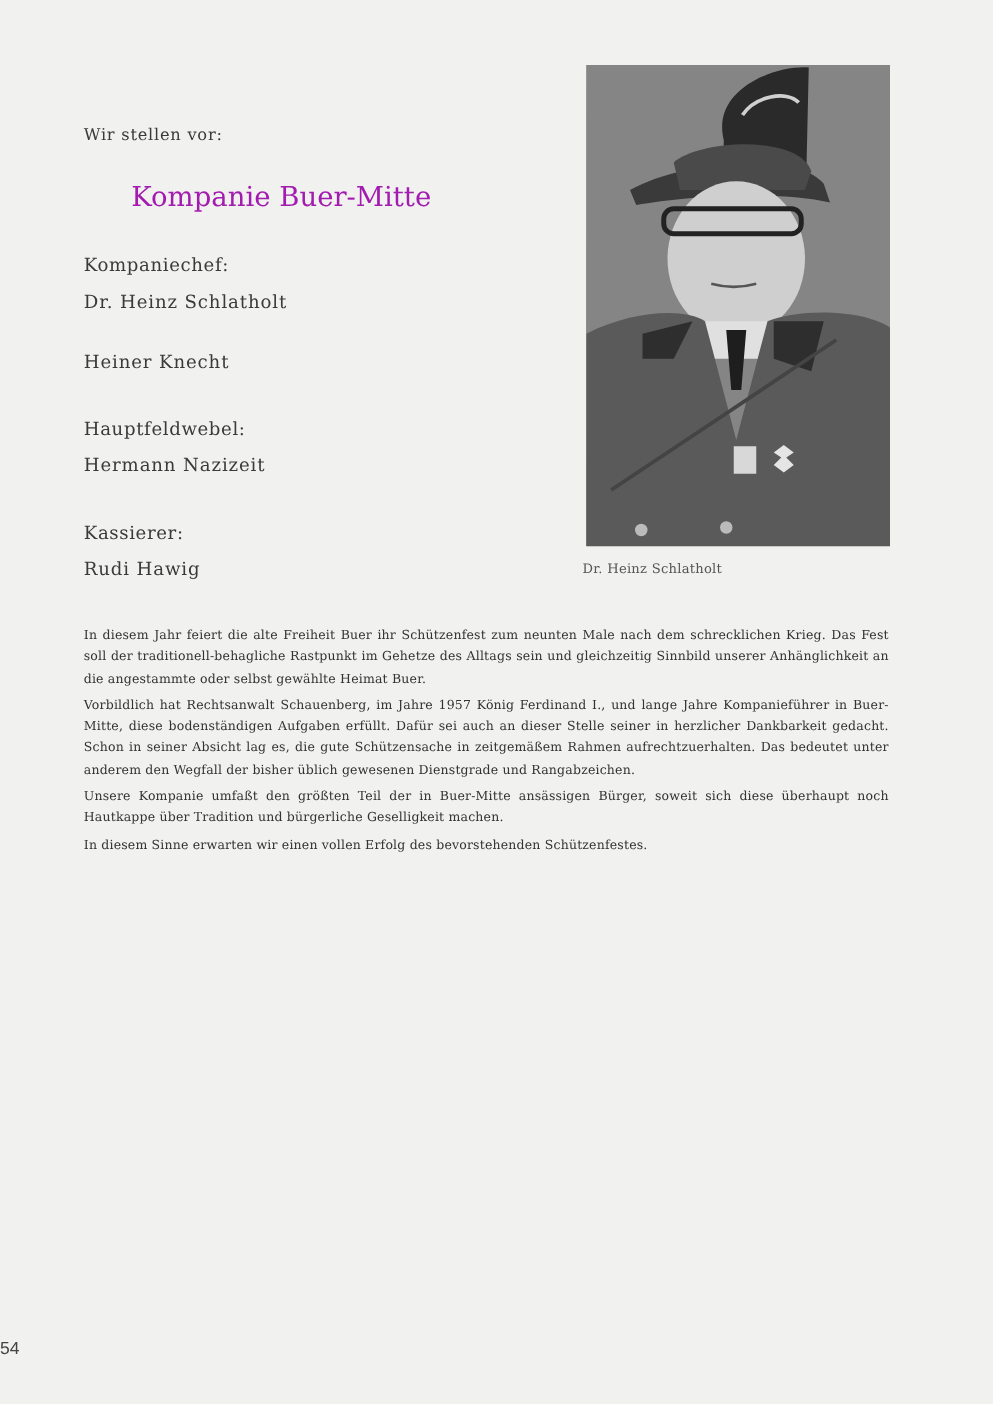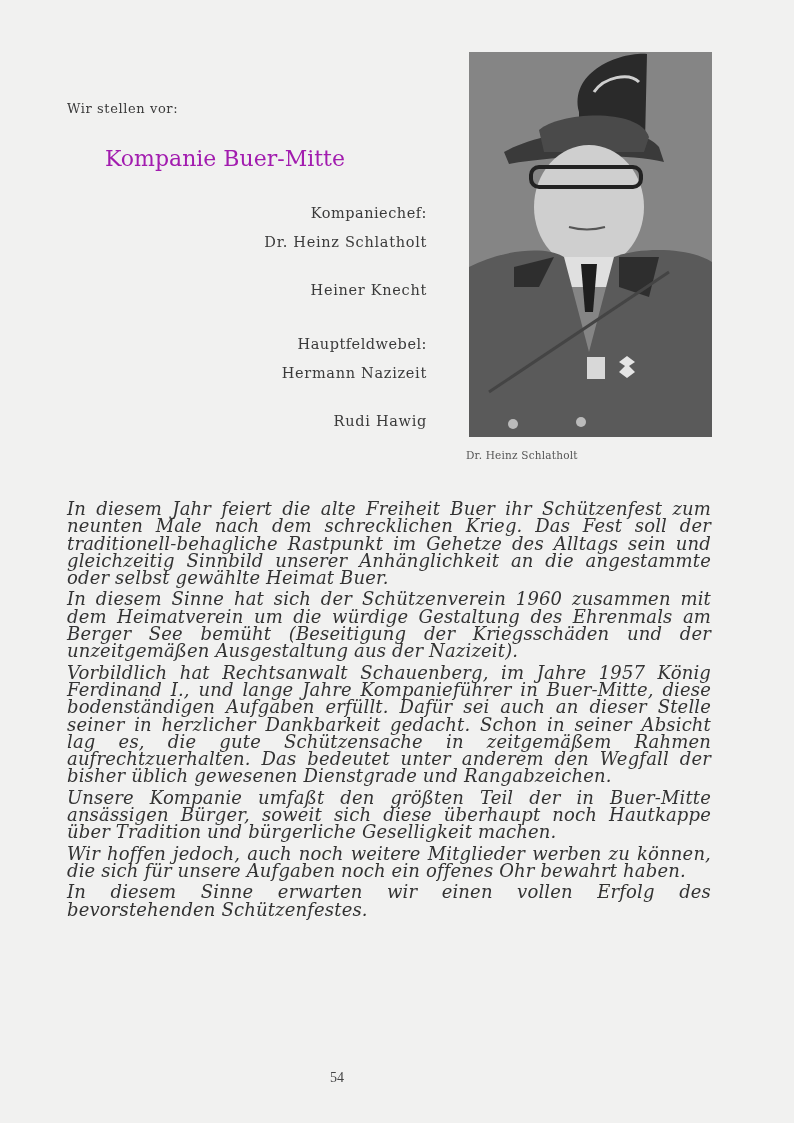--- a/index.html
+++ b/index.html
@@ -13,44 +13,44 @@
     position: absolute; left: 67px; top: 101px;
     font-size: 13px; letter-spacing: 0.6px; color: #3a3a3a;
   }
   .title {
     position: absolute; left: 67px; top: 146px;
     font-size: 22px; color: #a21caf; margin-left: 38px;
   }
   .roles { position: absolute; left: 67px; top: 196px; width: 360px; }
   .role { margin-bottom: 19px; }
   .role-label, .role-name {
-    font-size: 14.5px; letter-spacing: 0.5px; line-height: 35px; color: #3a3a3a; height: 35px; text-align: right;
+    font-size: 14.5px; letter-spacing: 0.5px; line-height: 35px; color: #3a3a3a; height: 35px;
   }
   .role-name { margin-top: -6px; letter-spacing: 0.7px; }
 
   .photo {
     position: absolute; left: 469px; top: 52px; width: 243px; height: 385px;
     background: linear-gradient(180deg,#8e8e8e 0%,#7b7b7b 40%,#5d5d5d 100%);
     overflow: hidden;
   }
   .photo svg { display:block; }
   .caption {
     position: absolute; left: 466px; top: 449px;
     font-size: 10.5px; color: #555; letter-spacing: 0.2px;
   }
 
   .body {
     position: absolute; left: 67px; top: 500px; width: 644px;
-    font-size: 18px; line-height: 17.3px; color: #333;
-    text-align: justify; letter-spacing: 0.15px; font-style: italic;
+    font-size: 10px; line-height: 17.3px; color: #333;
+    text-align: justify; letter-spacing: 0.15px;
   }
   .body p { margin: 0 0 4px 0; hyphens: manual; }
   .page-number {
-    position: absolute; left: 0; width: 674px; top: 1070px; text-align: center;
-    font-family: Liberation Serif, serif; font-size: 14px; color: #444;
+    position: absolute; left: 0; width: 674px; top: 1070px; 
+    font-family: Liberation Sans, sans-serif; font-size: 14px; color: #444;
   }
 </style>
 </head>
 <body>
 
 <div class="intro">Wir stellen vor:</div>
 <div class="title">Kompanie Buer-Mitte</div>
 
 <div class="roles">
   <div class="role">
@@ -58,20 +58,21 @@
     <div class="role-name">Dr. Heinz Schlatholt</div>
   </div>
   <div class="role">
     <div class="role-name">Heiner Knecht</div>
   </div>
   <div class="role">
     <div class="role-label">Hauptfeldwebel:</div>
     <div class="role-name">Hermann Nazizeit</div>
   </div>
   <div class="role">
+    <div class="role-label">Kassierer:</div>
     <div class="role-name">Rudi Hawig</div>
   </div>
 </div>
 
 <div class="photo">
   <svg width="243" height="385" viewBox="0 0 243 385">
     <rect width="243" height="385" fill="#858585"></rect>
 
     <path d="M110 60 C 100 20, 150 0, 178 2 L 176 90 C 160 70, 130 70, 110 80 Z" fill="#2a2a2a"></path>
     <path d="M125 40 C 135 25, 160 20, 170 30" stroke="#cfcfcf" stroke-width="3" fill="none"></path>
@@ -93,20 +94,18 @@
     <rect x="118" y="305" width="18" height="22" fill="#d8d8d8"></rect>
     <path d="M150 310 l 8 -6 l 8 6 l -6 4 l 6 6 l -8 6 l -8 -6 l 6 -6 z" fill="#e5e5e5"></path>
     <circle cx="44" cy="372" r="5" fill="#bbb"></circle>
     <circle cx="112" cy="370" r="5" fill="#bbb"></circle>
   </svg>
 </div>
 <div class="caption">Dr. Heinz Schlatholt</div>
 
 <div class="body">
   <p>In diesem Jahr feiert die alte Freiheit Buer ihr Schützenfest zum neunten Male nach dem schrecklichen Krieg. Das Fest soll der traditionell-behagliche Rastpunkt im Gehetze des Alltags sein und gleichzeitig Sinnbild unserer Anhänglichkeit an die angestammte oder selbst gewählte Heimat Buer.</p>
-  <p>In diesem Sinne hat sich der Schützenverein 1960 zusammen mit dem Heimatverein um die würdige Gestaltung des Ehrenmals am Berger See bemüht (Beseitigung der Kriegsschäden und der unzeitgemäßen Ausgestaltung aus der Nazizeit).</p>
   <p>Vorbildlich hat Rechtsanwalt Schauenberg, im Jahre 1957 König Ferdinand I., und lange Jahre Kompanieführer in Buer-Mitte, diese bodenständigen Aufgaben erfüllt. Dafür sei auch an dieser Stelle seiner in herzlicher Dankbarkeit gedacht. Schon in seiner Absicht lag es, die gute Schützensache in zeitgemäßem Rahmen aufrechtzuerhalten. Das bedeutet unter anderem den Wegfall der bisher üblich gewesenen Dienstgrade und Rangabzeichen.</p>
   <p>Unsere Kompanie umfaßt den größten Teil der in Buer-Mitte ansässigen Bürger, soweit sich diese überhaupt noch Hautkappe über Tradition und bürgerliche Geselligkeit machen.</p>
-  <p>Wir hoffen jedoch, auch noch weitere Mitglieder werben zu können, die sich für unsere Aufgaben noch ein offenes Ohr bewahrt haben.</p>
   <p>In diesem Sinne erwarten wir einen vollen Erfolg des bevorstehenden Schützenfestes.</p>
 </div>
 
 <div class="page-number">54</div>
 
 </body></html>

